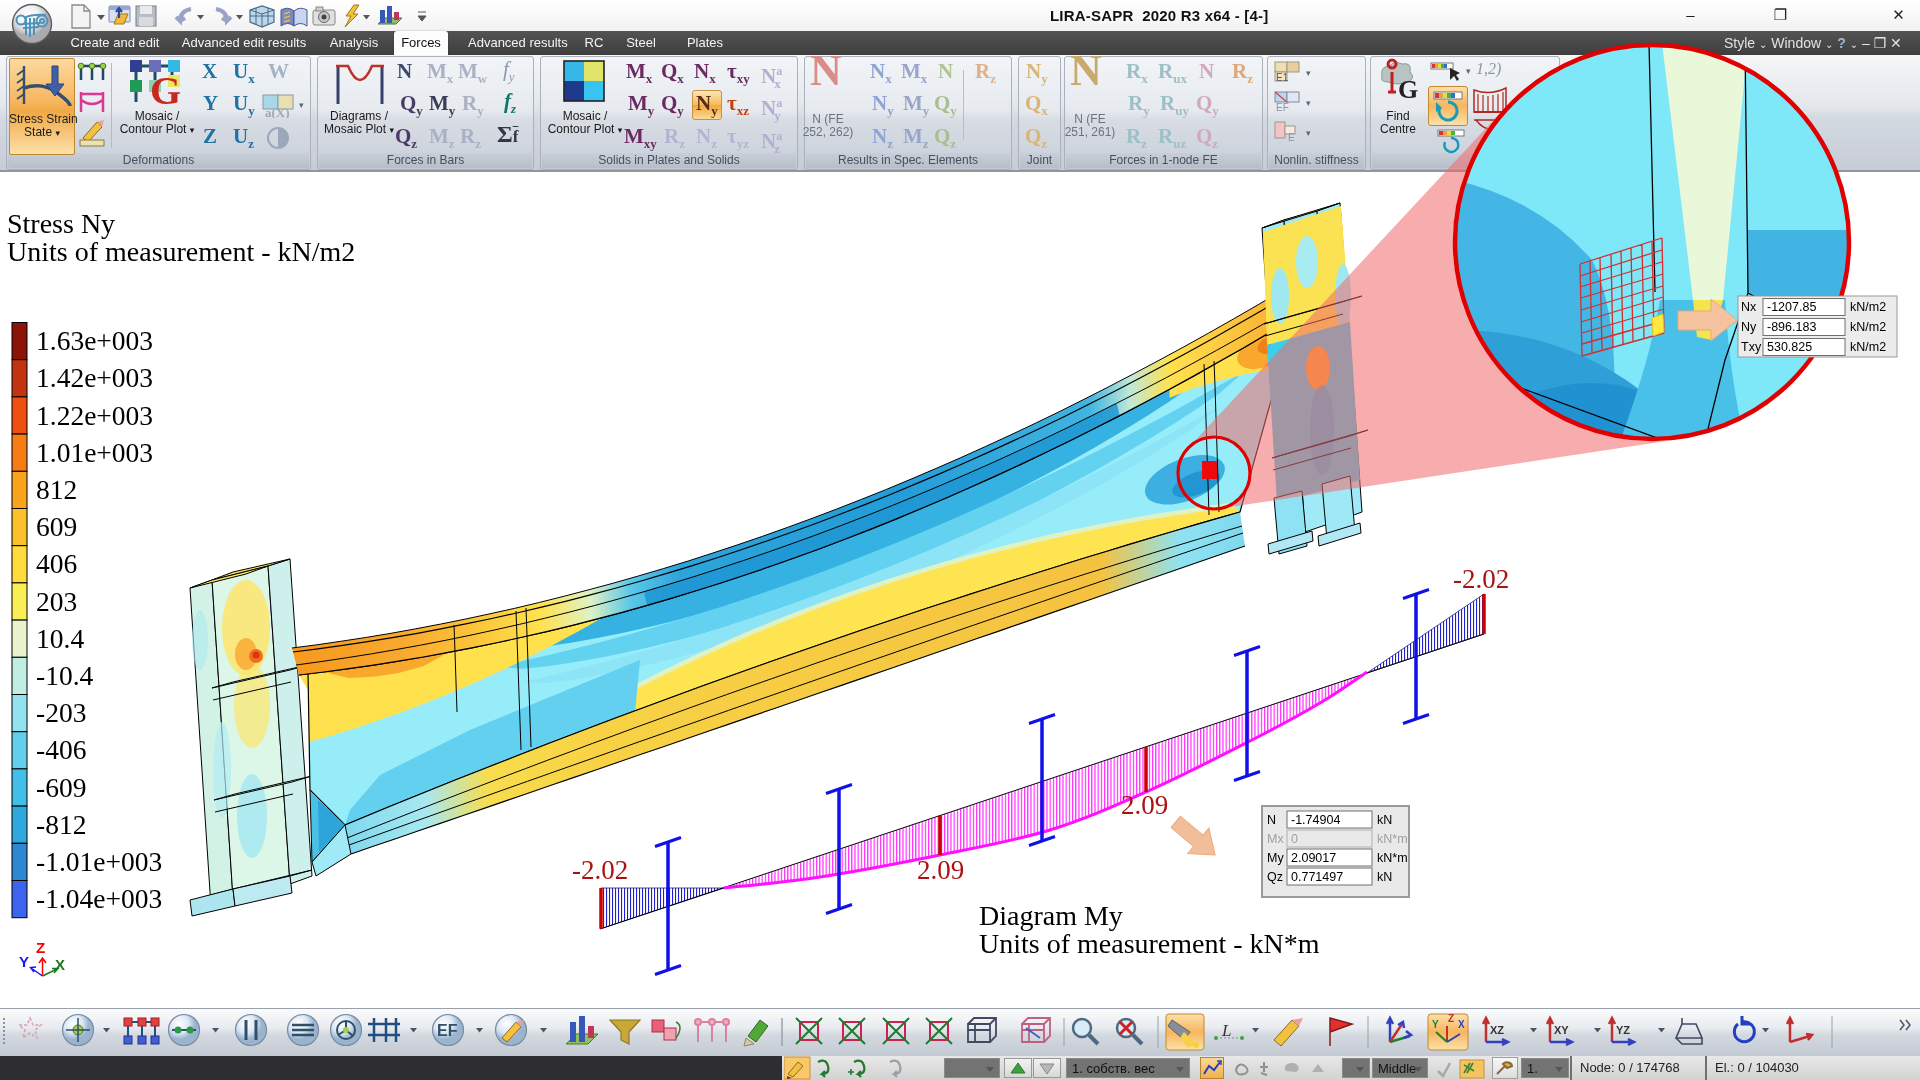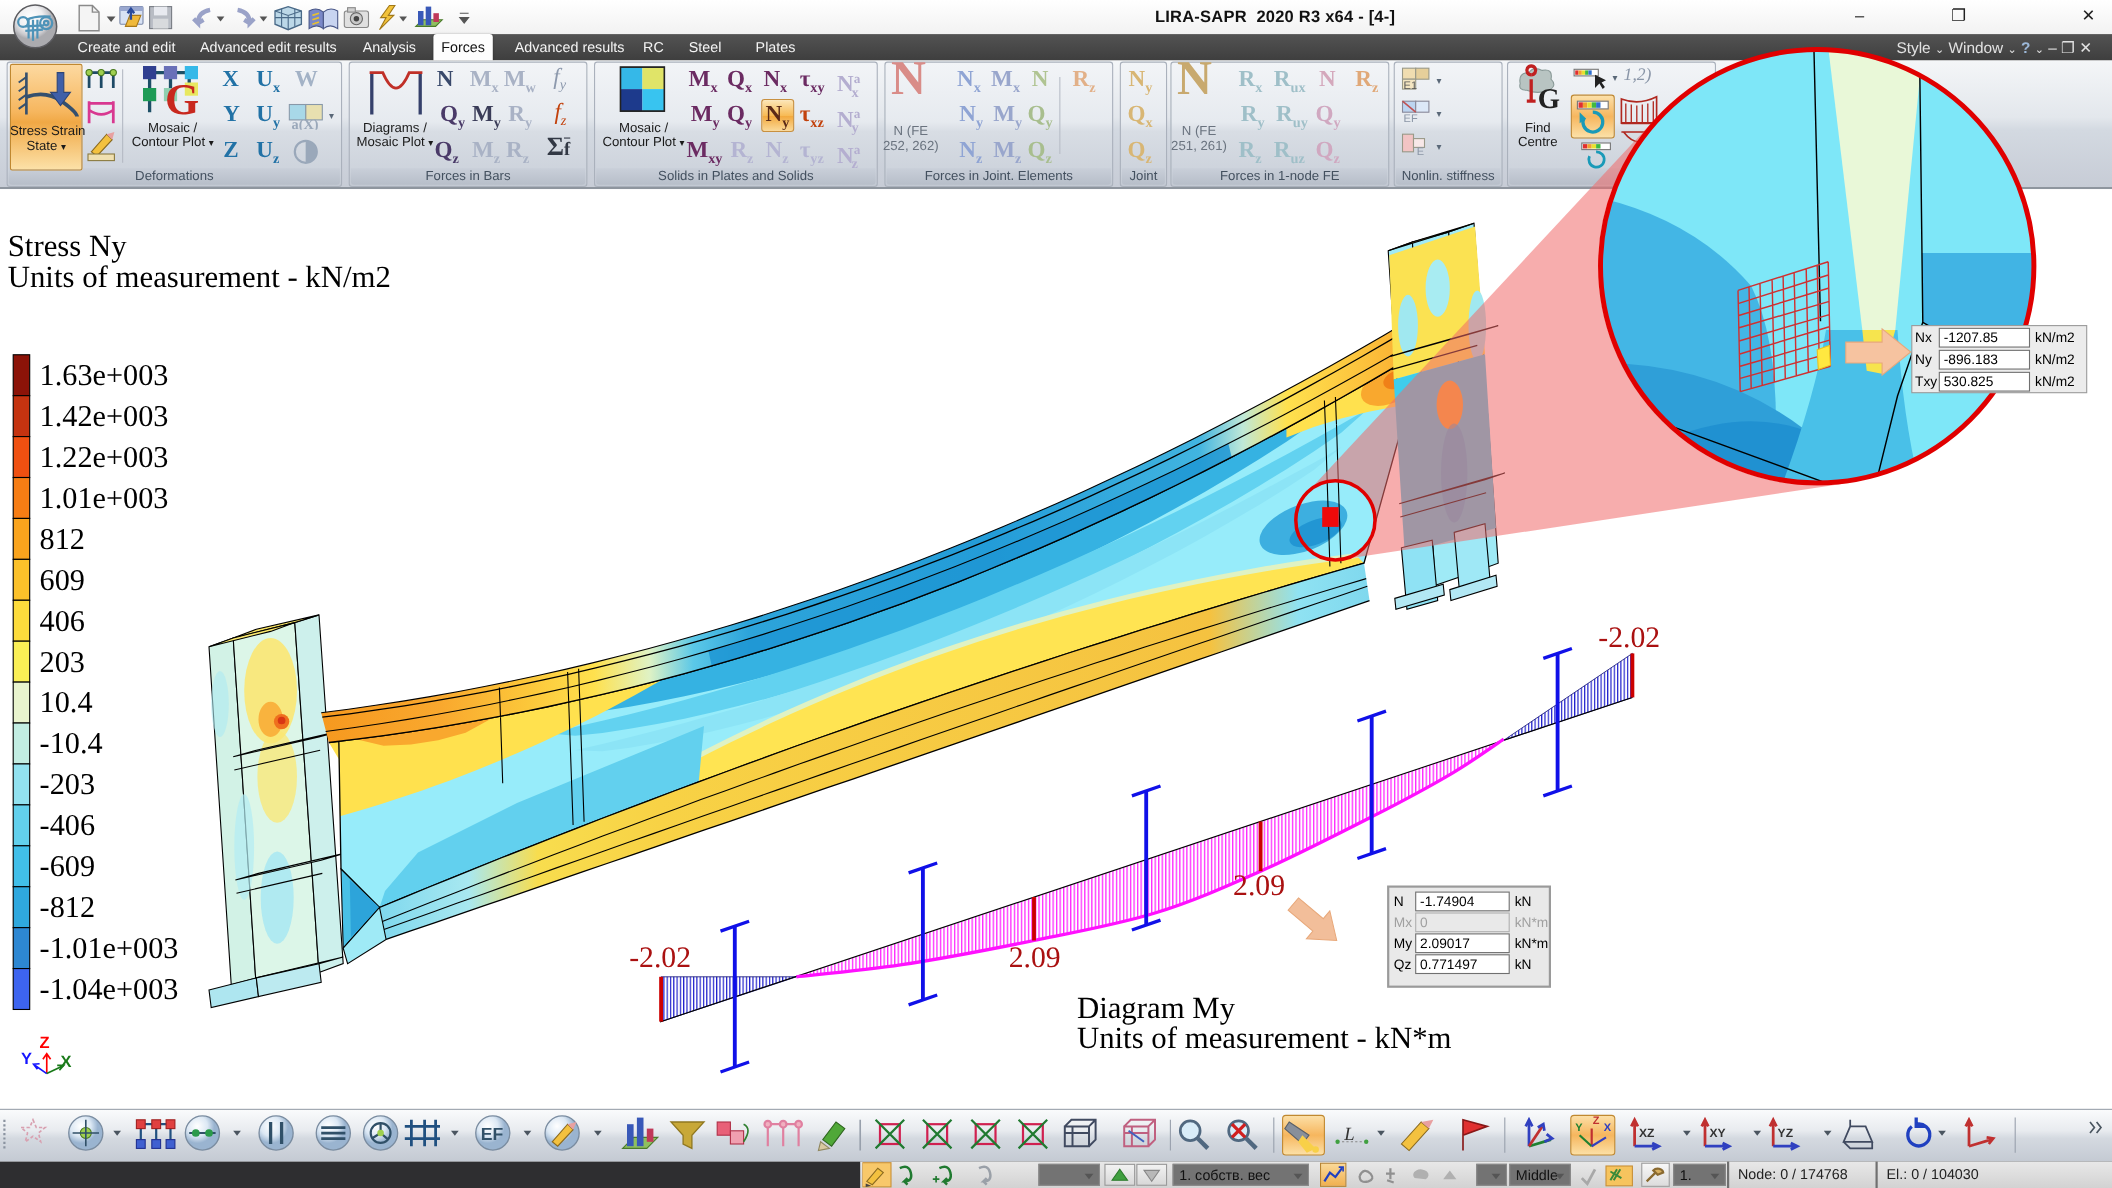--- a/index.html
+++ b/index.html
@@ -111,21 +111,21 @@
 <div class="group" style="left:6px;width:305px">
     <div class="glabel">Deformations</div>
   </div>
 <div class="group" style="left:317px;width:217px">
     <div class="glabel">Forces in Bars</div>
   </div>
 <div class="group" style="left:540px;width:258px">
     <div class="glabel">Solids in Plates and Solids</div>
   </div>
 <div class="group" style="left:804px;width:208px">
-    <div class="glabel">Forces in Joint. Elements</div>
+    <div class="glabel">Results in Spec. Elements</div>
   </div>
 <div class="group" style="left:1018px;width:43px">
     <div class="glabel">Joint</div>
   </div>
 <div class="group" style="left:1064px;width:199px">
     <div class="glabel">Forces in 1-node FE</div>
   </div>
 <div class="group" style="left:1267px;width:99px">
     <div class="glabel">Nonlin. stiffness</div>
   </div>
@@ -190,21 +190,21 @@
 <div class="lb" style="left:397px;top:62px;color:#39496b">N</div>
 <div class="lb" style="left:400px;top:94px;color:#4a3a68">Q<sub>y</sub></div>
 <div class="lb" style="left:395px;top:127px;color:#4a3a68">Q<sub>z</sub></div>
 <div class="lb" style="left:427px;top:62px;color:#a9b2c5">M<sub>x</sub></div>
 <div class="lb" style="left:429px;top:94px;color:#3a3c58">M<sub>y</sub></div>
 <div class="lb" style="left:429px;top:127px;color:#a9b2c5">M<sub>z</sub></div>
 <div class="lb" style="left:458px;top:62px;color:#a9b2c5">M<sub>w</sub></div>
 <div class="lb" style="left:462px;top:94px;color:#a9b2c5">R<sub>y</sub></div>
 <div class="lb" style="left:460px;top:127px;color:#a9b2c5">R<sub>z</sub></div>
 <div class="lb" style="left:503px;top:60px;color:#8d99ad;font-style:italic;font-weight:normal">f<sub>y</sub></div>
-<div class="lb" style="left:504px;top:92px;color:#c2410c;font-style:italic;font-weight:normal">f<sub>z</sub></div>
+<div class="lb" style="left:504px;top:92px;color:#0f766e;font-style:italic;font-weight:bold">f<sub>z</sub></div>
 <div class="lb" style="left:497px;top:125px;color:#323844;font-size:24px">Σ<span style="font-size:17px;text-decoration:overline">f</span></div>
 
 <svg width="42" height="42" style="left:563px;top:60px" viewBox="0 0 42 42">
  <rect x="1" y="1" width="20" height="20" fill="#35b8e8"></rect>
     <rect x="21" y="1" width="20" height="20" fill="#e0e468"></rect>
  <rect x="1" y="21" width="20" height="20" fill="#1d3a8c"></rect>
     <rect x="21" y="21" width="20" height="20" fill="#38c4f0"></rect>
  <rect x="1" y="1" width="40" height="40" fill="none" stroke="#222" stroke-width="1.6"></rect>
 </svg>
 <div class="btxt" style="left:542px;top:110px;width:86px">Mosaic /<br>Contour Plot&nbsp;<span style="font-size:9px">▾</span></div>

